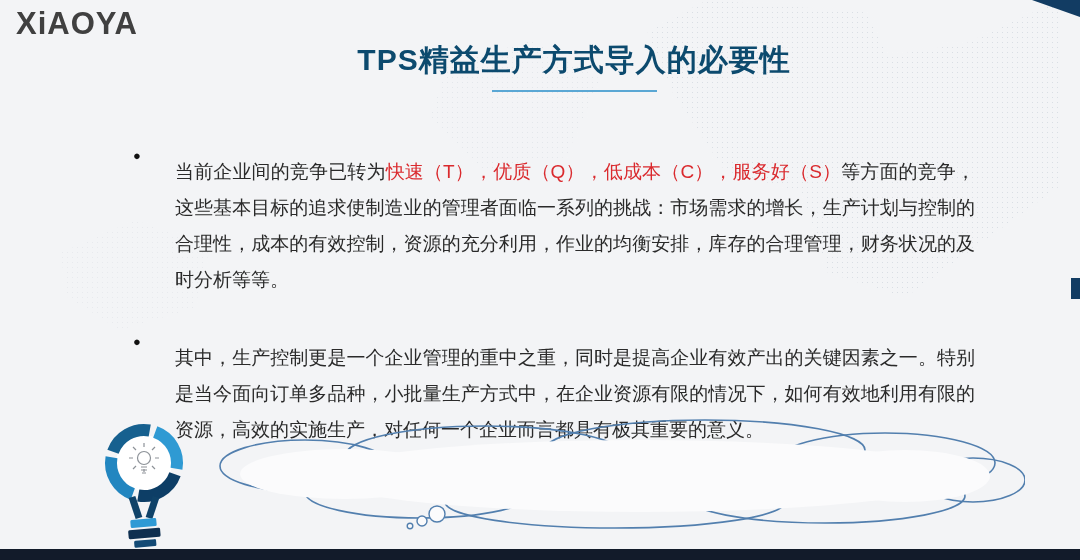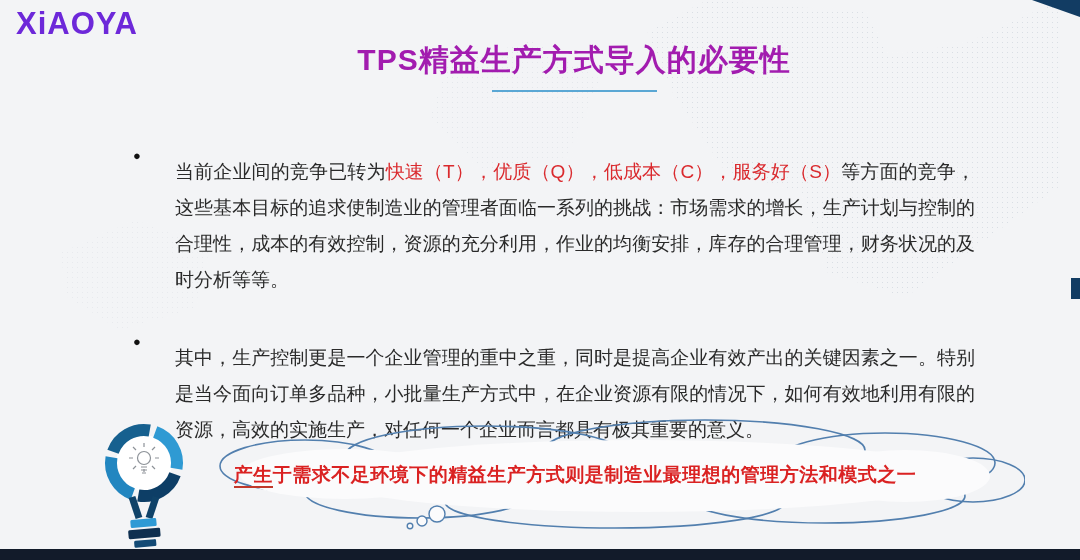--- a/index.html
+++ b/index.html
@@ -26,25 +26,25 @@
 
   .corner-wedge{
     position:absolute;top:0;right:0;width:0;height:0;
     border-top:17px solid #123c63;border-left:48px solid transparent;
   }
   .edge-chip{position:absolute;right:0;top:278px;width:9px;height:21px;background:#123c63;}
   .bottom-bar{position:absolute;left:0;bottom:0;width:100%;height:11px;background:#121b2a;}
 
   .logo{
     position:absolute;left:16px;top:6px;
-    font-size:31px;font-weight:800;letter-spacing:1px;color:#6d28d9;
+    font-size:31px;font-weight:800;letter-spacing:1px;color:#404040;
   }
 
   .title-wrap{position:absolute;left:0;top:40px;width:100%;padding-left:68px;box-sizing:border-box;text-align:center;}
-  .title{margin:0;font-size:30px;font-weight:800;color:#a21caf;letter-spacing:1px;}
+  .title{margin:0;font-size:30px;font-weight:800;color:#0c4a6e;letter-spacing:1px;}
   .title-underline{width:165px;height:2px;background:#5aa7d4;margin:9px auto 0 auto;}
 
   .content{position:absolute;left:133px;top:138px;width:858px;}
   .bullet-item{display:flex;align-items:flex-start;margin:0 0 10px 0;}
   .bullet-marker{flex:0 0 26px;font-size:13px;line-height:36px;color:#111;}
   .bullet-text{flex:1;margin:16px;font-size:19px;line-height:36px;color:#2a2a2a;text-align:justify;}
   .red{color:#da2a2e;}
 
   .bulb-svg{position:absolute;left:103px;top:423px;}
   .cloud-svg{position:absolute;left:185px;top:416px;}
@@ -119,16 +119,15 @@
     <ellipse cx="455" cy="60" rx="320" ry="36" fill="#fbfbfc"></ellipse>
     <ellipse cx="160" cy="58" rx="105" ry="25" fill="#fbfbfc"></ellipse>
     <ellipse cx="720" cy="60" rx="85" ry="26" fill="#fbfbfc"></ellipse>
     <g fill="#fbfbfc" stroke="#527fae" stroke-width="1.4">
       <circle cx="252" cy="98" r="8"></circle>
       <circle cx="237" cy="105" r="5"></circle>
       <circle cx="225" cy="110" r="2.8"></circle>
     </g>
   </svg>
 
-  <div class="cloud-text"><span class="u">产生</span><span>于需求不足环境下的精益生产方式则是制造业最理想的管理方法和模式之一</span></div>
 
   <div class="bottom-bar"></div>
 </div>
 
 </body></html>

